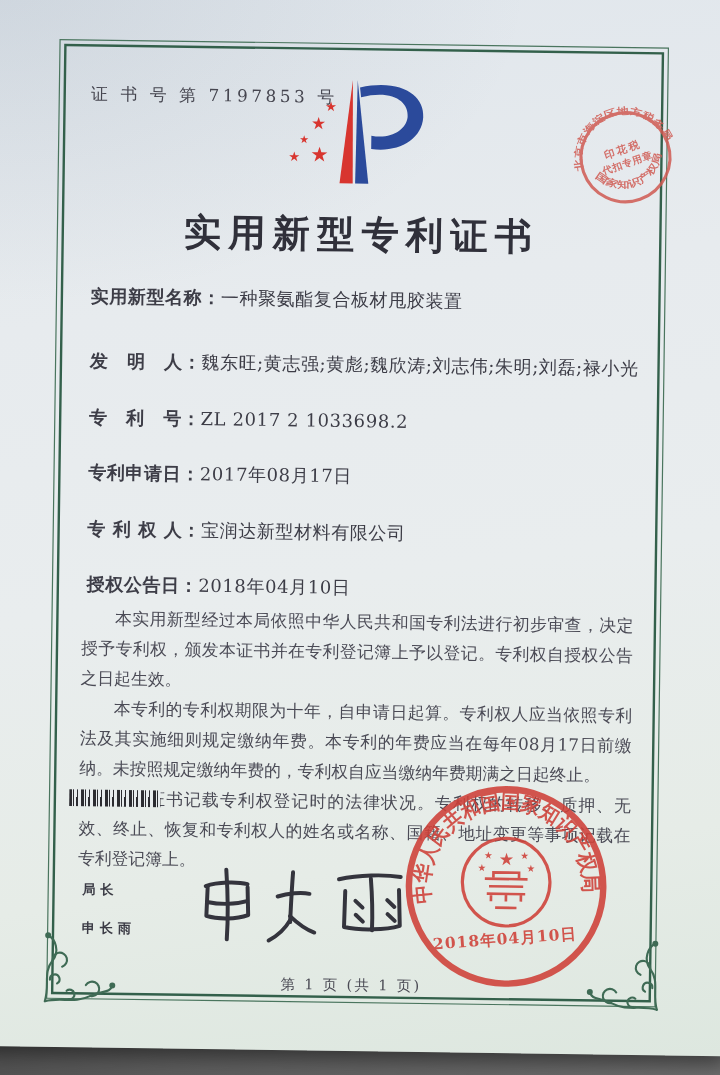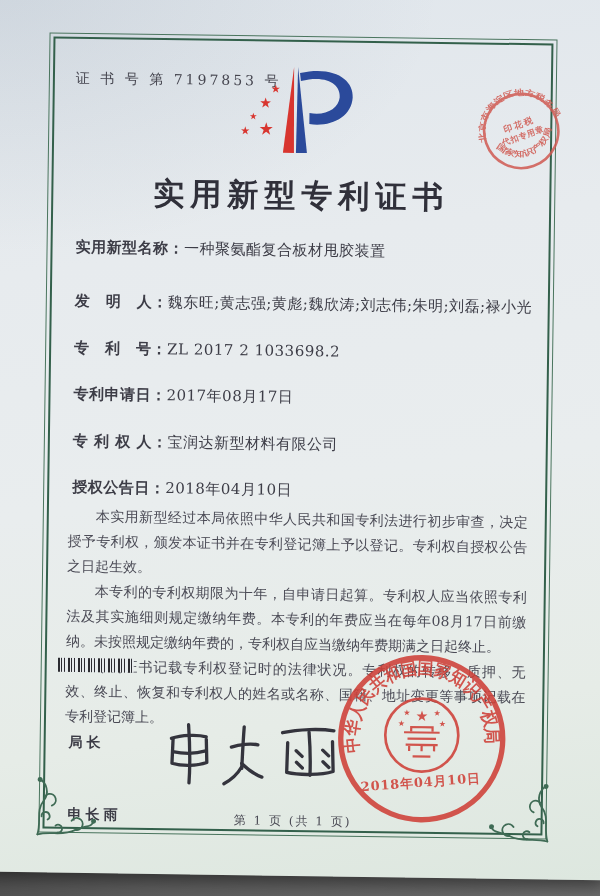--- a/index.html
+++ b/index.html
@@ -23,22 +23,22 @@
   .title{position:absolute;left:0;top:138px;width:100%;text-align:center;
          font-size:31px;font-weight:700;letter-spacing:6px;color:#30303a;}
   .field{position:absolute;left:28px;font-size:15px;color:#3d3d47;letter-spacing:.5px;white-space:nowrap;}
   .field .flabel{font-weight:600;}
   .f0{top:204px}.f1{top:258px}.f2{top:305px}.f3{top:351px}.f4{top:398px}.f5{top:444px}
   .body-text{position:absolute;left:24px;top:470px;width:460px;font-size:14px;
              line-height:25px;text-align:justify;color:#4b4b56;}
   .body-text p{margin:0;text-indent:2em;}
   .barcode{position:absolute;left:16px;top:624px;width:76px;height:14px;
            background:repeating-linear-gradient(90deg,#2c2c31 0 2px,#e8ecee 2px 3px,#2c2c31 3px 4px,#e8ecee 4px 6px,#2c2c31 6px 7px,#e8ecee 7px 10px);}
-  .director{position:absolute;left:28px;font-size:14px;font-weight:600;letter-spacing:4px;color:#3b3b45;white-space:nowrap;}
-  .d0{top:700px}.d1{top:772px}
+  .director{position:absolute;left:28px;font-size:11px;font-weight:600;letter-spacing:4px;color:#3b3b45;white-space:nowrap;}
+  .d0{top:700px}.d1{top:732px}
   .signature{position:absolute;left:88px;top:666px;width:224px;height:96px;transform:rotate(-2deg);}
   .seal{position:absolute;left:292px;top:611px;width:178px;height:178px;opacity:.88;}
   .tax-stamp{position:absolute;left:420px;top:39px;width:104px;height:104px;transform:rotate(-20deg);opacity:.85;}
   .footer{position:absolute;left:0;top:776px;width:100%;text-align:center;font-size:12px;letter-spacing:2px;color:#4a4a54;}
   .corner{position:absolute;width:66px;height:66px;}
   .corner.bl{left:-8px;bottom:-9px;}
   .corner.br{right:-8px;bottom:-9px;transform:scaleX(-1);}
   svg text{font-family:"DejaVu Serif","Liberation Serif",serif;}
 </style>
 </head>

